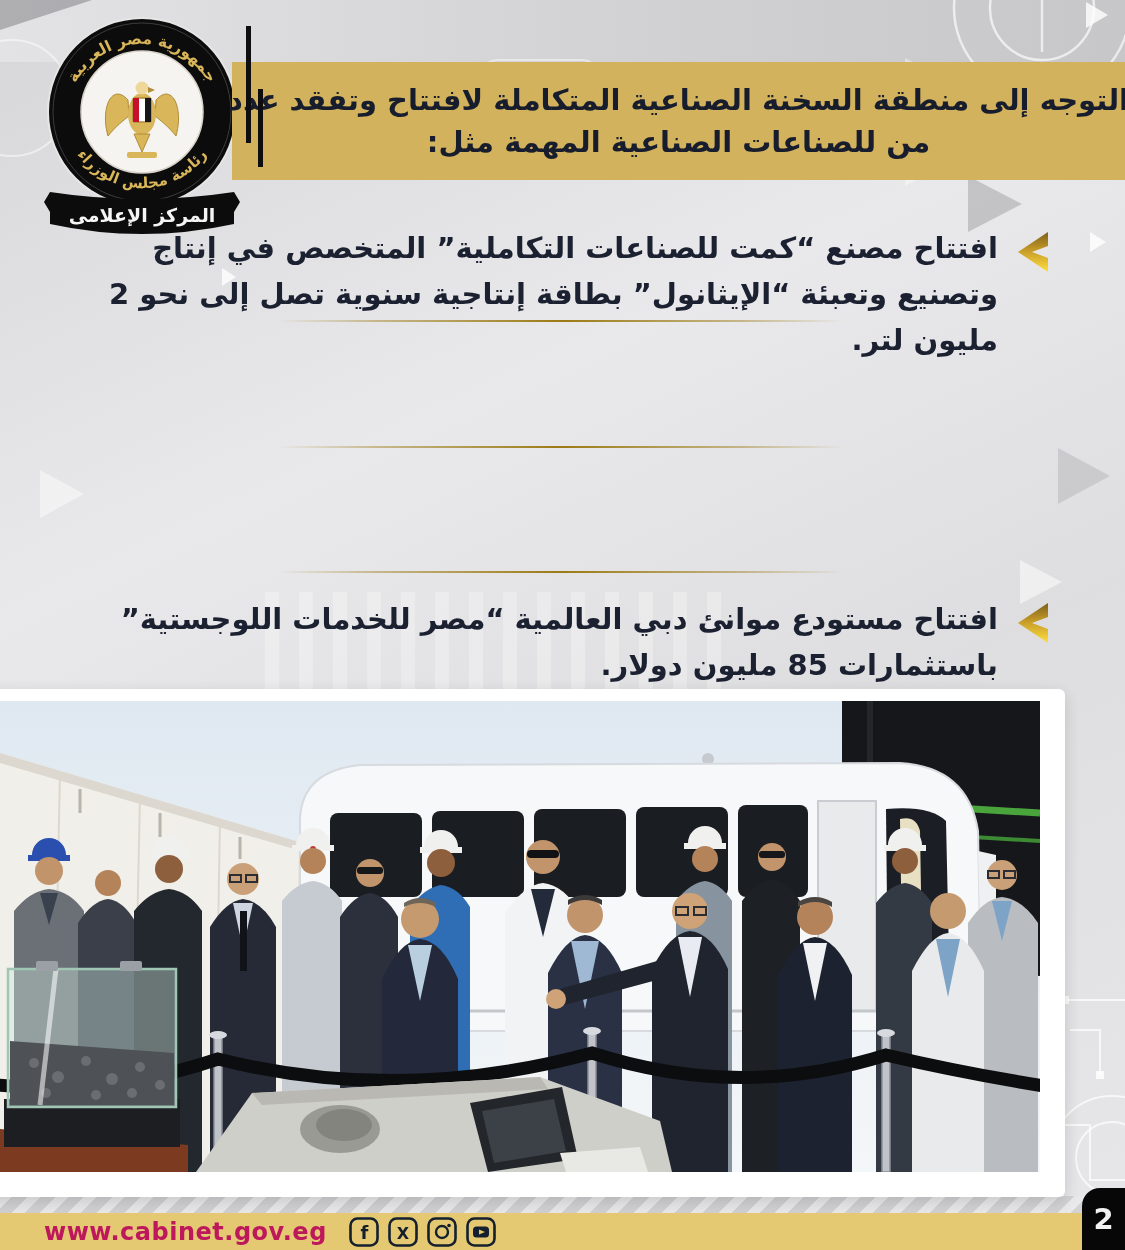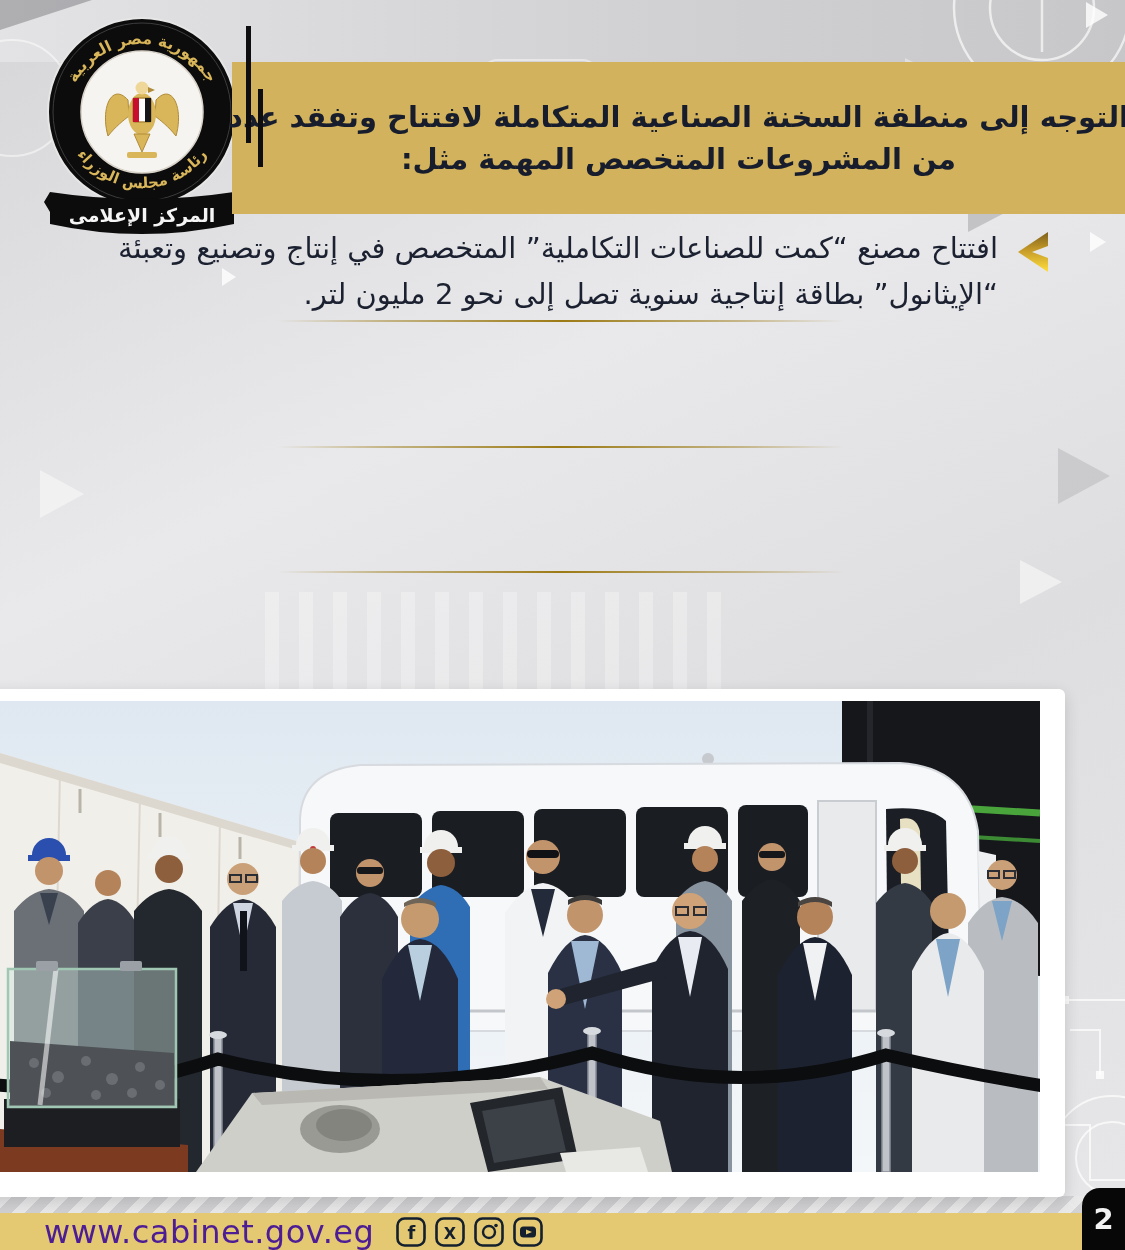--- a/index.html
+++ b/index.html
@@ -12,44 +12,44 @@
   .bg svg{position:absolute;left:0;top:0;}
   .stripe-patch{position:absolute;left:265px;top:592px;width:470px;height:112px;opacity:.5;
     background:repeating-linear-gradient(90deg,rgba(255,255,255,.55) 0 14px,rgba(255,255,255,0) 14px 34px);}
   .hatch-band{position:absolute;left:0;top:1196px;width:1125px;height:17px;background:#d0d0d3;
     opacity:.9;}
   .hatch-band:after{content:"";position:absolute;inset:0;
     background:repeating-linear-gradient(135deg,rgba(255,255,255,.55) 0 9px,rgba(255,255,255,0) 9px 20px);}
   
   .logo{position:absolute;left:42px;top:16px;width:200px;height:222px;}
   
-  .gold-bar{position:absolute;left:232px;top:62px;width:893px;height:152px;background:#d2b25c;
+  .gold-bar{position:absolute;left:232px;top:62px;width:893px;height:118px;background:#d2b25c;
     display:flex;flex-direction:column;justify-content:center;align-items:center;gap:6px;}
   .gold-bar .l1,.gold-bar .l2{direction:rtl;white-space:nowrap;font-weight:bold;color:#171d2c;
     font-size:29px;line-height:1.25;}
   .vline{position:absolute;width:5px;background:#0e0e10;}
   .vline.a{left:246px;top:26px;height:117px;}
   .vline.b{left:258px;top:89px;height:78px;}
   
   .bullet{position:absolute;left:58px;right:77px;direction:rtl;}
   .bullet .chev{position:absolute;right:-2px;top:5px;}
-  .bullet .btxt{margin-right:50px;margin-left:8px;text-align:right;font-weight:normal;
+  .bullet .btxt{margin-right:50px;margin-left:8px;text-align:right;font-weight:bold;
     color:#1b2130;font-size:29px;line-height:1.58;}
   .b1{top:226px;} .b2{top:350px;} .b3{top:472px;} .b4{top:597px;}
   .divider{position:absolute;left:278px;width:566px;height:2px;
     background:linear-gradient(to right,rgba(156,122,20,0),rgba(156,122,20,.45) 18%,#9c7a14 50%,rgba(156,122,20,.45) 82%,rgba(156,122,20,0));}
   .d1{top:320px;} .d2{top:446px;} .d3{top:571px;}
   
   .photo-card{position:absolute;left:-22px;top:689px;width:1087px;height:508px;background:#ffffff;
     border-radius:6px;box-shadow:0 5px 16px rgba(0,0,0,.14);}
   .photo{position:absolute;left:0;top:701px;width:1040px;height:471px;overflow:hidden;}
   
   .footer-bar{position:absolute;left:0;top:1213px;width:1125px;height:37px;background:#e5c972;
     display:flex;align-items:center;}
-  .site{margin-left:44px;font-weight:normal;font-size:32px;color:#4c1d95;letter-spacing:.5px;}
+  .site{margin-left:44px;font-weight:bold;font-size:24px;color:#be185d;letter-spacing:.5px;}
   .icons{display:flex;gap:9px;margin-left:22px;}
   .icons svg{display:block;}
   .page-badge{position:absolute;right:0;top:1188px;width:43px;height:62px;background:#070708;
     border-radius:18px 0 0 0;display:flex;align-items:center;justify-content:center;}
   .page-badge span{color:#f2f2f2;font-size:29px;font-weight:bold;}
 </style>
 </head>
 <body>
 
 <div class="canvas">
@@ -140,37 +140,43 @@
       <g>
         <path d="M8 176 Q100 190 192 176 L192 208 Q100 228 8 208 Z" fill="#0c0c0d"></path>
         <path d="M8 176 L2 186 L8 196 Z M192 176 L198 186 L192 196 Z" fill="#0c0c0d"></path>
       </g>
       <text x="100" y="206" text-anchor="middle" font-size="19" font-weight="bold" fill="#f5f5f5" direction="rtl">المركز الإعلامى</text>
     </svg>
   </div>
 
   <div class="gold-bar">
     <div class="l1">التوجه إلى منطقة السخنة الصناعية المتكاملة لافتتاح وتفقد عدد</div>
-    <div class="l2">من المشروعات المتخصص المهمة مثل:</div>
+    <div class="l2">من للصناعات الصناعية المهمة مثل:</div>
   </div>
   <div class="vline a"></div>
   <div class="vline b"></div>
 
   <div class="bullet b1">
     <svg class="chev" width="38" height="42" viewBox="0 0 38 42">
       <path d="M36 1 L6 21 L36 41 L36 27 L20 21 L36 15 Z" fill="url(#gchev)"></path>
     </svg>
     <div class="btxt">افتتاح مصنع “كمت للصناعات التكاملية” المتخصص في إنتاج وتصنيع وتعبئة “الإيثانول” بطاقة إنتاجية سنوية تصل إلى نحو 2 مليون لتر.</div>
   </div>
   <div class="divider d1"></div>
 
   <div class="divider d2"></div>
 
   <div class="divider d3"></div>
 
+  <div class="bullet b4">
+    <svg class="chev" width="38" height="42" viewBox="0 0 38 42">
+      <path d="M36 1 L6 21 L36 41 L36 27 L20 21 L36 15 Z" fill="url(#gchev)"></path>
+    </svg>
+    <div class="btxt">افتتاح مستودع موانئ دبي العالمية “مصر للخدمات اللوجستية” باستثمارات 85 مليون دولار.</div>
+  </div>
 
   <div class="photo-card"></div>
   <div class="photo">
     <svg width="1040" height="471" viewBox="0 0 1040 471">
       <rect width="1040" height="471" fill="url(#gsky)"></rect>
 
       <g>
         <path d="M0 52 L458 188 L458 471 L0 471 Z" fill="#f1efe9"></path>
         <path d="M0 52 L458 188 L458 196 L0 62 Z" fill="#dcd8cf"></path>
         <g stroke="#ddd8cf" stroke-width="2">

